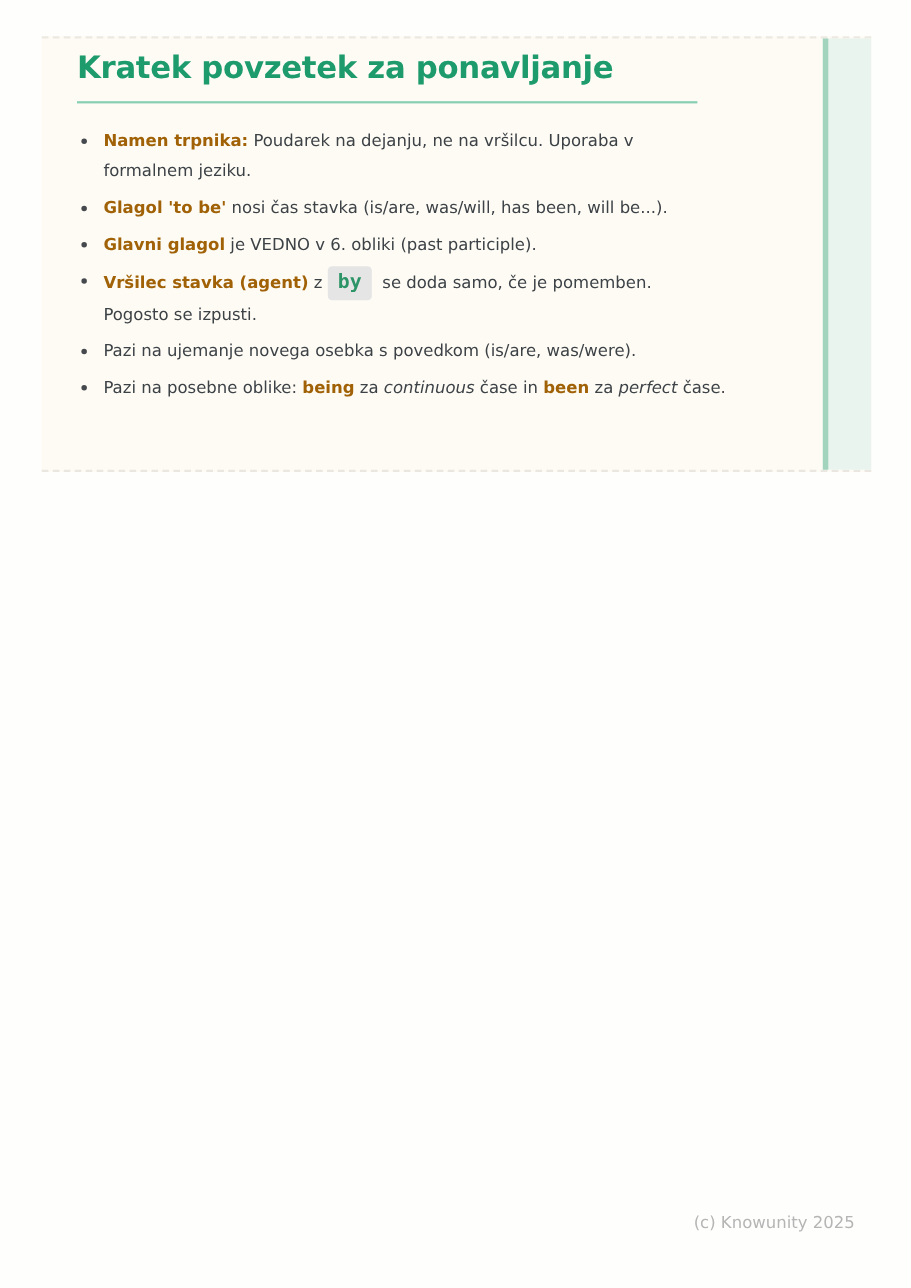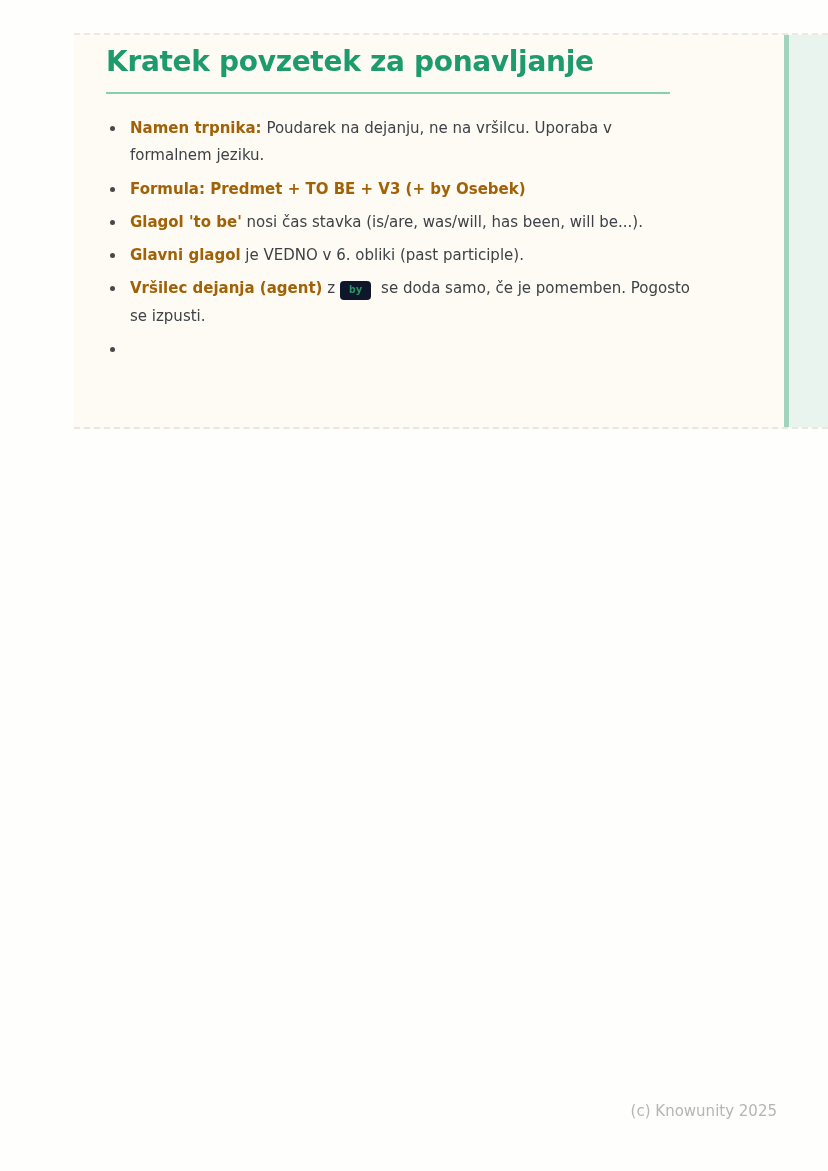--- a/index.html
+++ b/index.html
@@ -3,21 +3,21 @@
 <meta charset="utf-8">
 <style>
   * { margin: 0; padding: 0; box-sizing: border-box; }
   html, body { width: 828px; height: 1171px; }
   body {
     background: #fefefc;
     font-family: "DejaVu Sans", "Liberation Sans", sans-serif;
     position: relative;
     overflow: hidden;
   }
-  .page { position: absolute; inset: 0; margin-left: 36px; }
+  .page { position: absolute; inset: 0; }
 
   
   .card {
     position: absolute;
     left: 38px;
     top: 33px;
     width: 754px;
     height: 396px;
     background: #fdfbf4;
     border-top: 2px dashed #ebe9e2;
@@ -70,26 +70,26 @@
     height: 5px;
     border-radius: 50%;
     background: #45494d;
   }
   li b { font-weight: 700; color: #a16207; }
   li i { font-style: italic; }
   .wrap-narrow { max-width: 585px; }
   .one-line { white-space: nowrap; }
   .chip {
     display: inline-block;
-    background: #0f172a;
+    background: #e5e5e5;
     border-radius: 4px;
     padding: 0 9px;
     margin: 0 5px;
     font-family: "DejaVu Sans Mono", "Liberation Mono", monospace;
-    font-size: 11px;
+    font-size: 18px;
     font-weight: 700;
     color: #2c9467;
     line-height: 1.7;
     vertical-align: baseline;
   }
   .footer {
     position: absolute;
     top: 1102px;
     right: 51px;
     font-size: 15px;
@@ -107,40 +107,40 @@
     <div class="content">
       <h1 class="title">Kratek povzetek za ponavljanje</h1>
       <div class="title-underline"></div>
 
       <ul class="summary-list">
 
         <li class="wrap-narrow">
           <span class="dot"></span><b>Namen trpnika:</b><span> Poudarek na dejanju, ne na vršilcu. Uporaba v formalnem jeziku.</span>
         </li>
 
-        <li class="one-line">
-          <span class="dot"></span><b>Formula: Predmet + TO BE + V3 (+ by Osebek)</b>
-        </li>
 
         <li class="one-line">
           <span class="dot"></span><b>Glagol 'to be'</b><span> nosi čas stavka (is/are, was/will, has been, will be...).</span>
         </li>
 
         <li class="one-line">
           <span class="dot"></span><b>Glavni glagol</b><span> je VEDNO v 6. obliki (past participle).</span>
         </li>
 
         <li class="wrap-narrow">
-          <span class="dot"></span><b>Vršilec dejanja (agent)</b><span> z</span><span class="chip">by</span><span> se doda samo, če je pomemben. Pogosto se izpusti.</span>
+          <span class="dot"></span><b>Vršilec stavka (agent)</b><span> z</span><span class="chip">by</span><span> se doda samo, če je pomemben. Pogosto se izpusti.</span>
         </li>
 
         <li class="one-line">
-          <span class="dot"></span>
+          <span class="dot"></span><span>Pazi na ujemanje novega osebka s povedkom (is/are, was/were).</span>
         </li>
 
+        <li class="one-line">
+          <span class="dot"></span><span>Pazi na posebne oblike: </span><b>being</b><span> za </span><i>continuous</i><span> čase in </span><b>been</b><span> za </span><i>perfect</i><span> čase.</span>
+        </li>
 
       </ul>
     </div>
   </section>
 
   <div class="footer">(c) Knowunity 2025</div>
 
 </div>
 
 </body></html>

